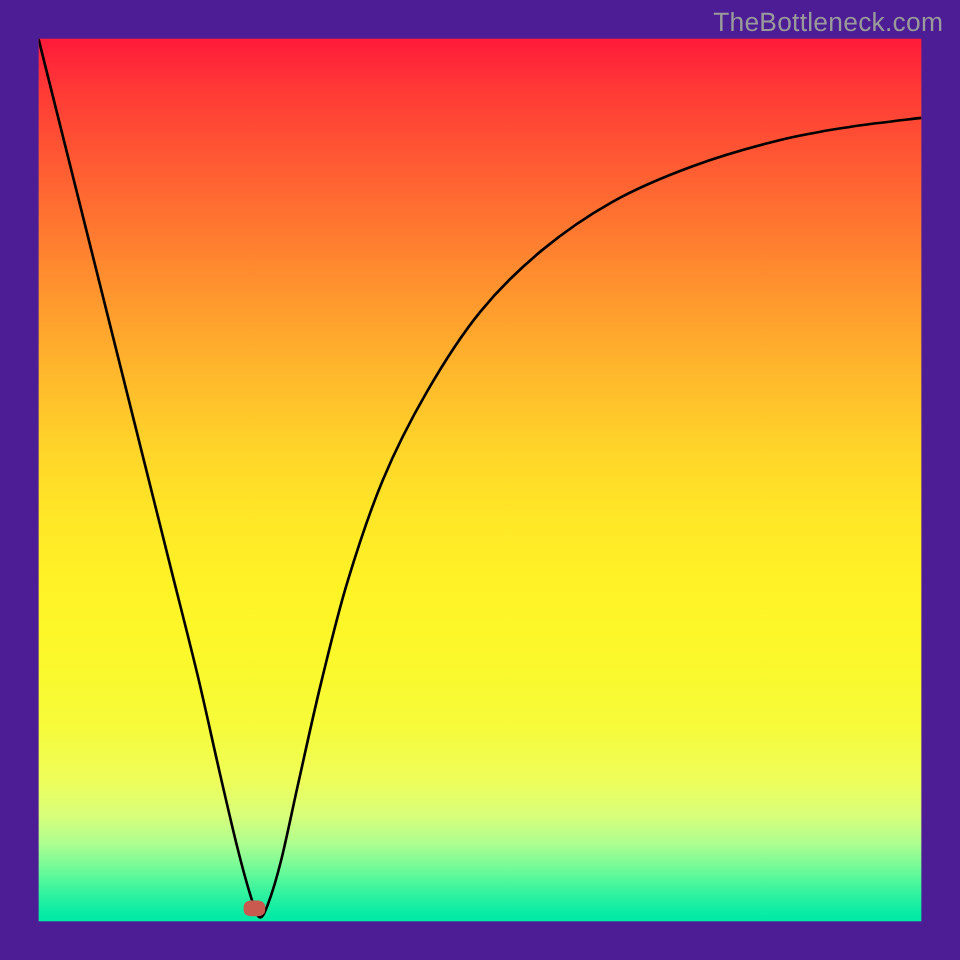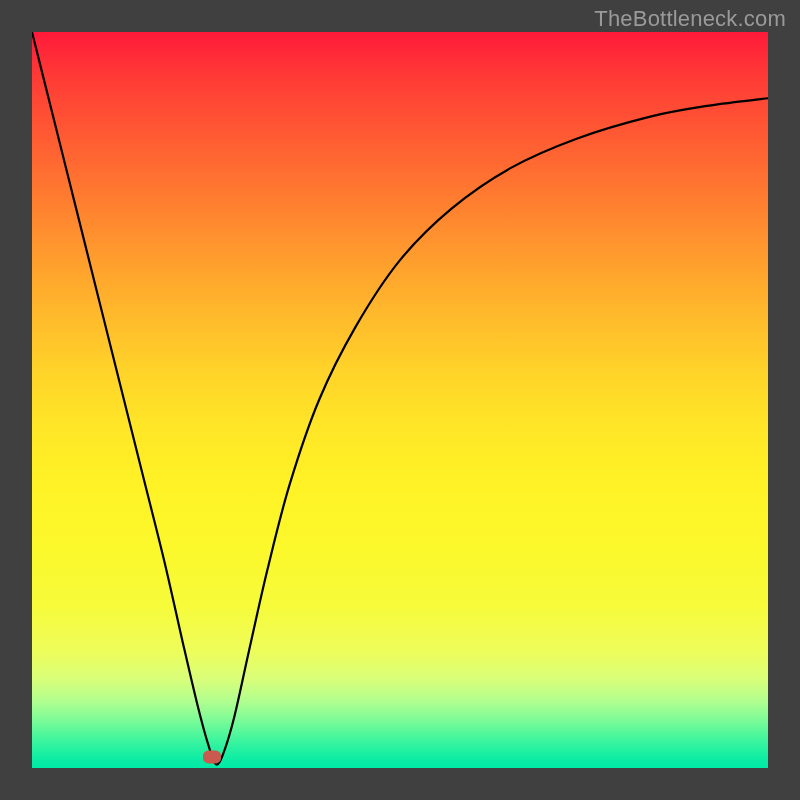--- a/index.html
+++ b/index.html
@@ -8,21 +8,21 @@
     width: 800px;
     height: 800px;
     overflow: hidden;
     background: #000;
     font-family: Arial, Helvetica, sans-serif;
   }
   .frame {
     position: relative;
     width: 800px;
     height: 800px;
-    background: #404040;
+    background: #4c1d95;
   }
   .plot-area {
     position: absolute;
     left: 32px;
     top: 32px;
     width: 736px;
     height: 736px;
     overflow: hidden;
   }
   .gradient {

